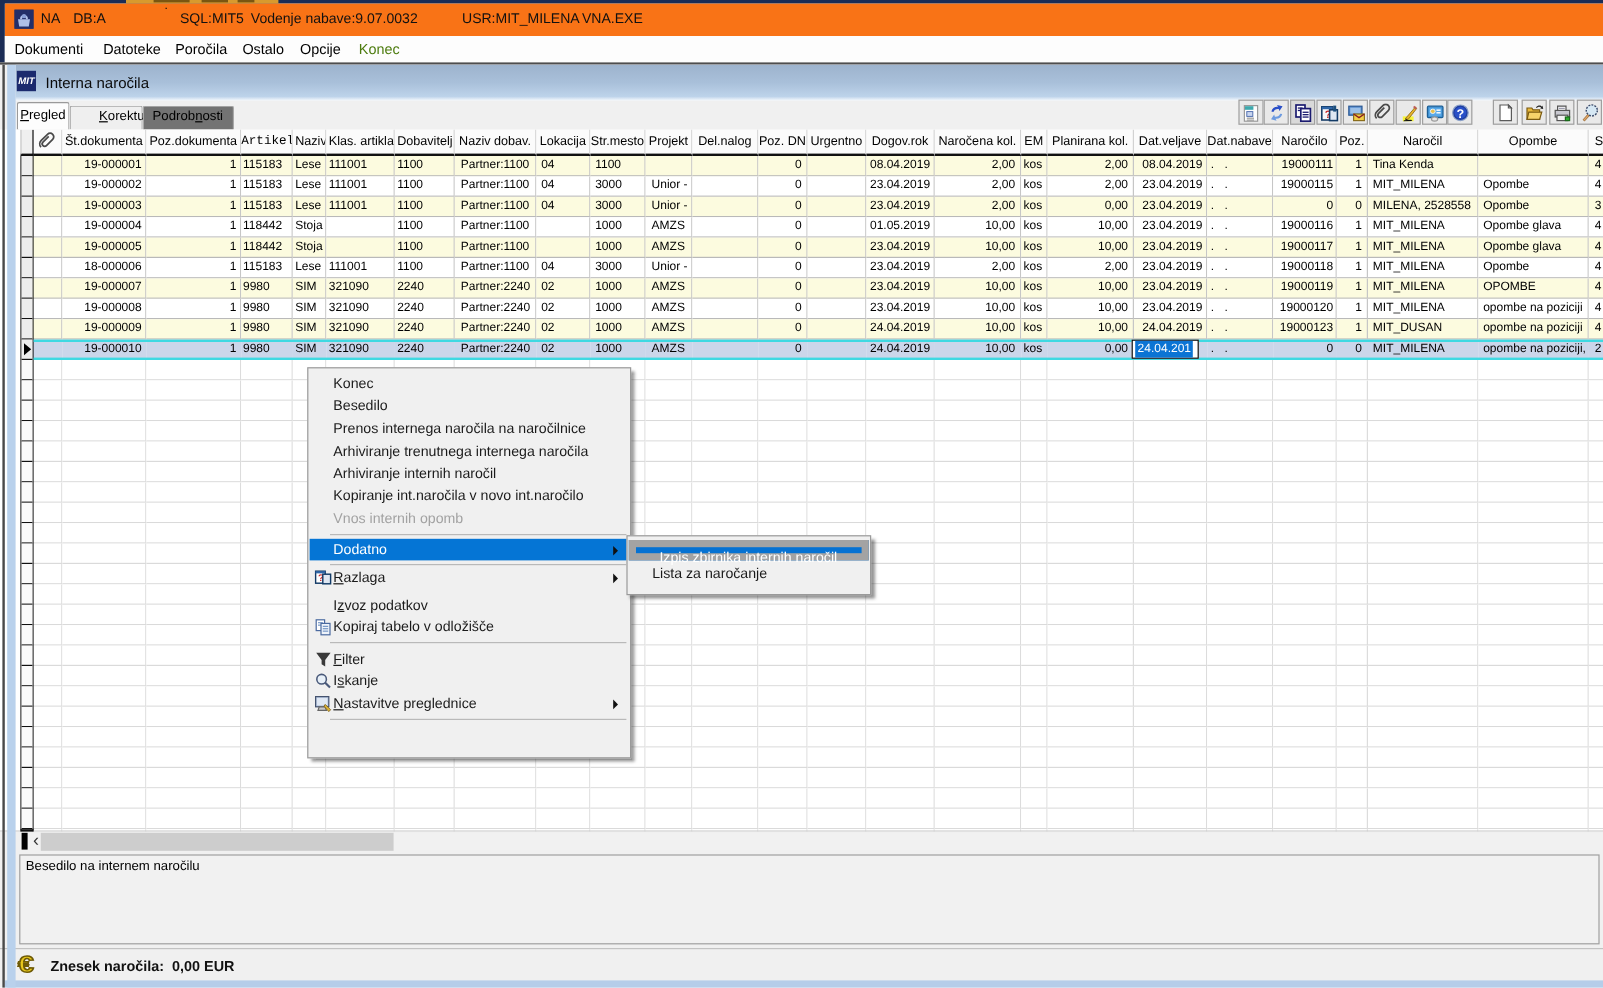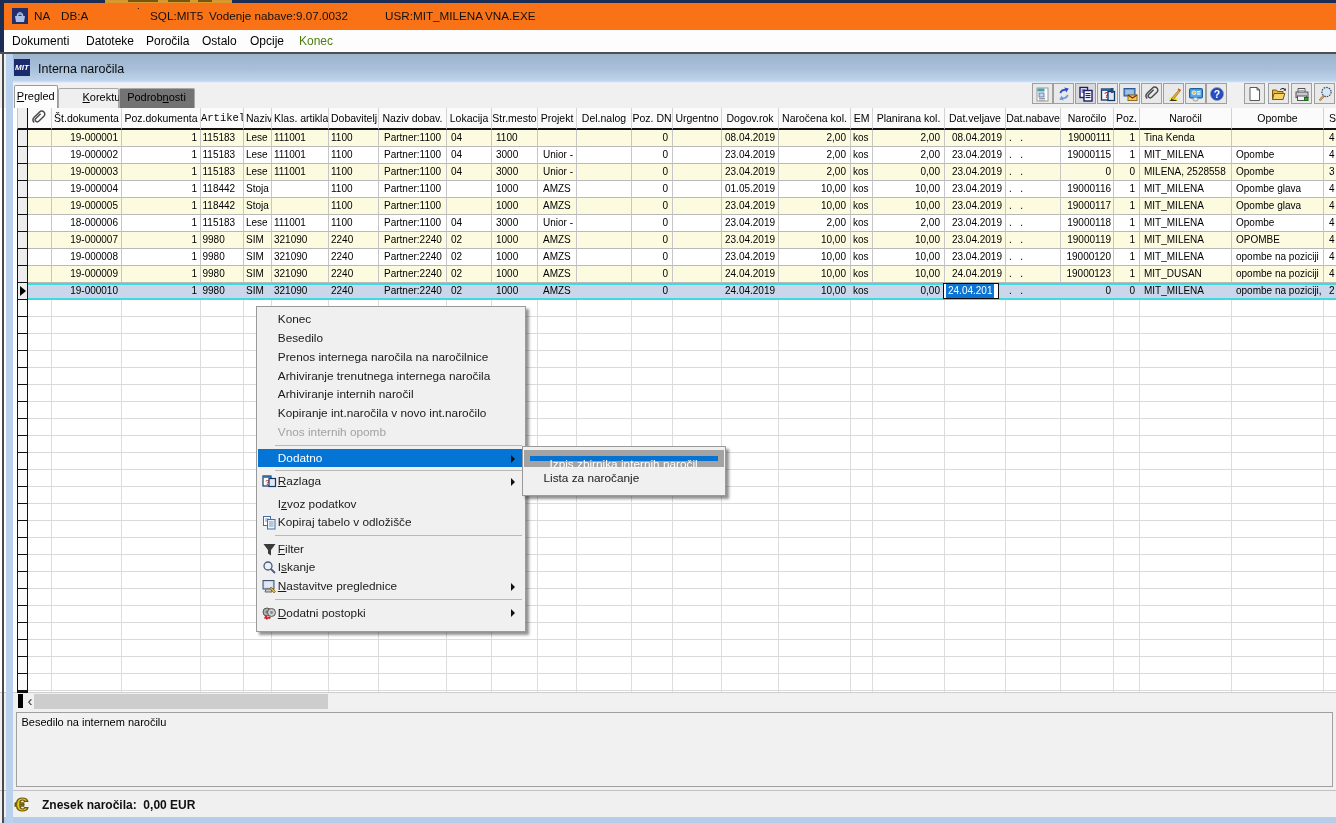--- a/index.html
+++ b/index.html
@@ -1337,24 +1337,17 @@
     <div class="mitem " style="top:251.5px"><span class="mico"><svg width="15" height="15" viewBox="0 0 15 15">
           <circle cx="6" cy="6" r="4" fill="#e8f0f8" stroke="#4a5a7a" stroke-width="1.3"></circle>
           <path d="M8.8 8.8 L13 13" stroke="#4a5a7a" stroke-width="1.8"></path>
         </svg></span>I<u>s</u>kanje</div>
     <div class="mitem " style="top:270.5px"><span class="mico"><svg width="15" height="15" viewBox="0 0 15 15">
           <rect x="1" y="1.5" width="11" height="8.5" fill="#b8c8e0" stroke="#44526e"></rect>
           <rect x="2.2" y="2.7" width="8.6" height="6" fill="#dfe8f4"></rect>
           <path d="M4 10 L9 10 L10 13 L3 13 Z" fill="#c8c8c8" stroke="#666"></path>
           <path d="M9 8 L13.5 12.5 L12 14 L8 9.5 Z" fill="#e0b83a" stroke="#7a5a10" stroke-width="0.7"></path>
         </svg></span><u>N</u>astavitve preglednice<span class="marw"></span></div>
-    <div class="mitem " style="top:297.0px"><span class="mico"><svg width="15" height="15" viewBox="0 0 15 15">
-          <circle cx="5" cy="6" r="4" fill="#b0b0b0" stroke="#555"></circle>
-          <circle cx="5" cy="6" r="1.4" fill="#777"></circle>
-          <circle cx="9.5" cy="6.5" r="4" fill="#cfcfcf" stroke="#555"></circle>
-          <circle cx="9.5" cy="6.5" r="1.4" fill="#888"></circle>
-          <path d="M4.5 9.5 L5.6 11.6 L7 10.3 L8.9 11.4 L8 12.9 L6 12.6 L5 14 L3.5 12.5 L2 12.8 L2.8 10.6 Z" fill="#c22"></path>
-        </svg></span><u>D</u>odatni postopki<span class="marw"></span></div>
   </div>
 <div id="smenu">
 <div class="smitem shil">Izpis zbirnika internih naročil</div>
 <div class="smitem" style="top:22px">Lista za naročanje</div>
 </div>
 
 </body></html>

